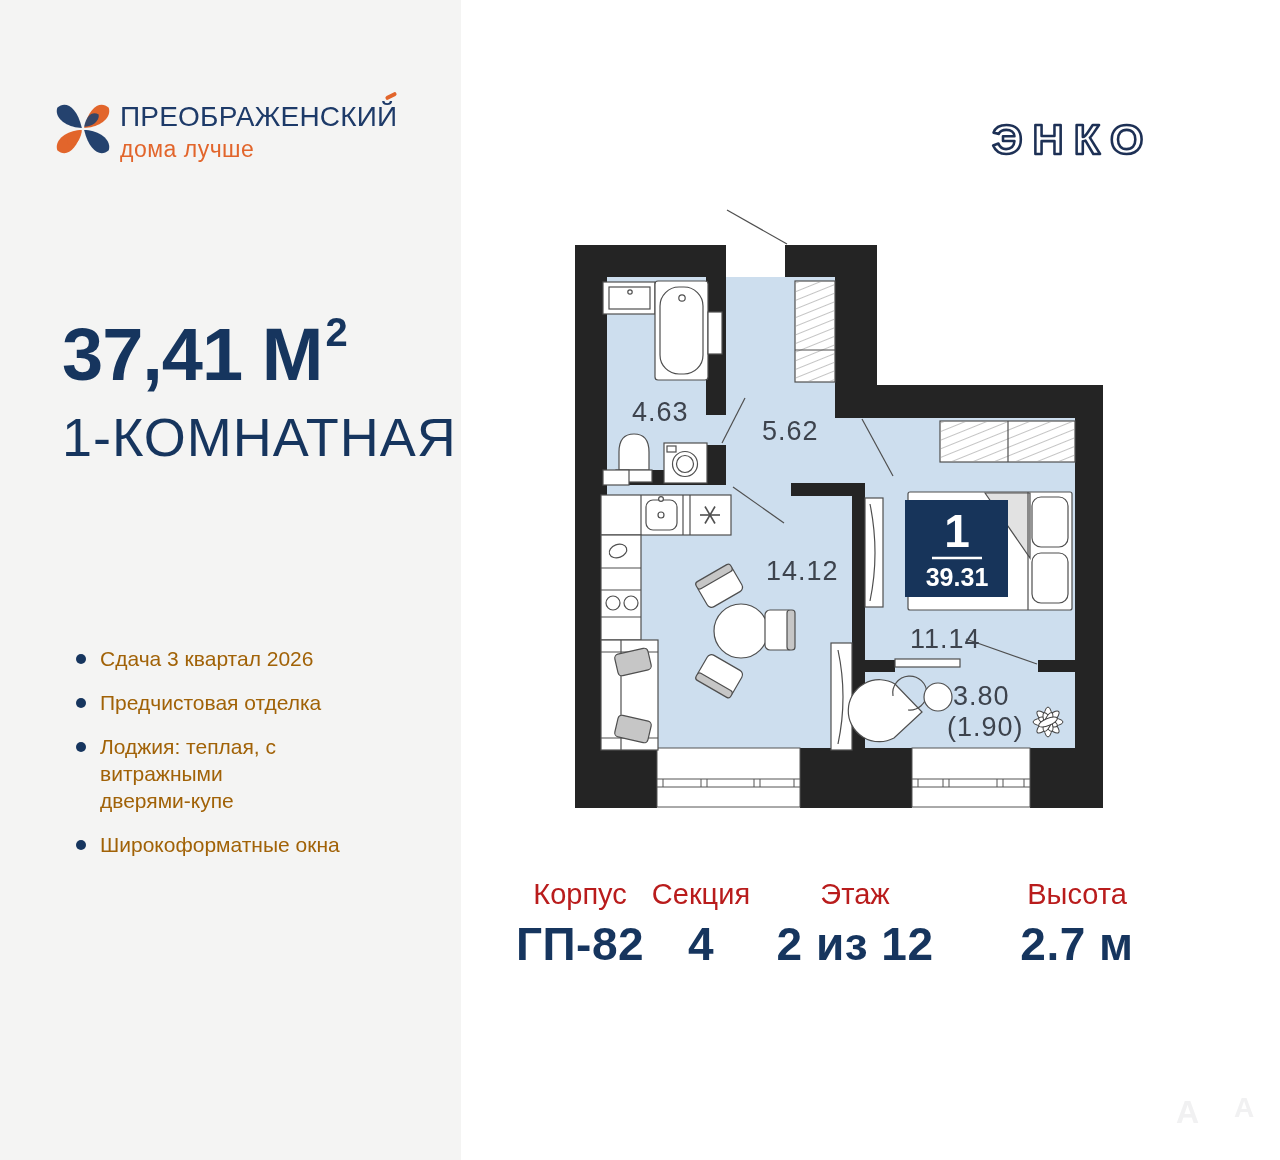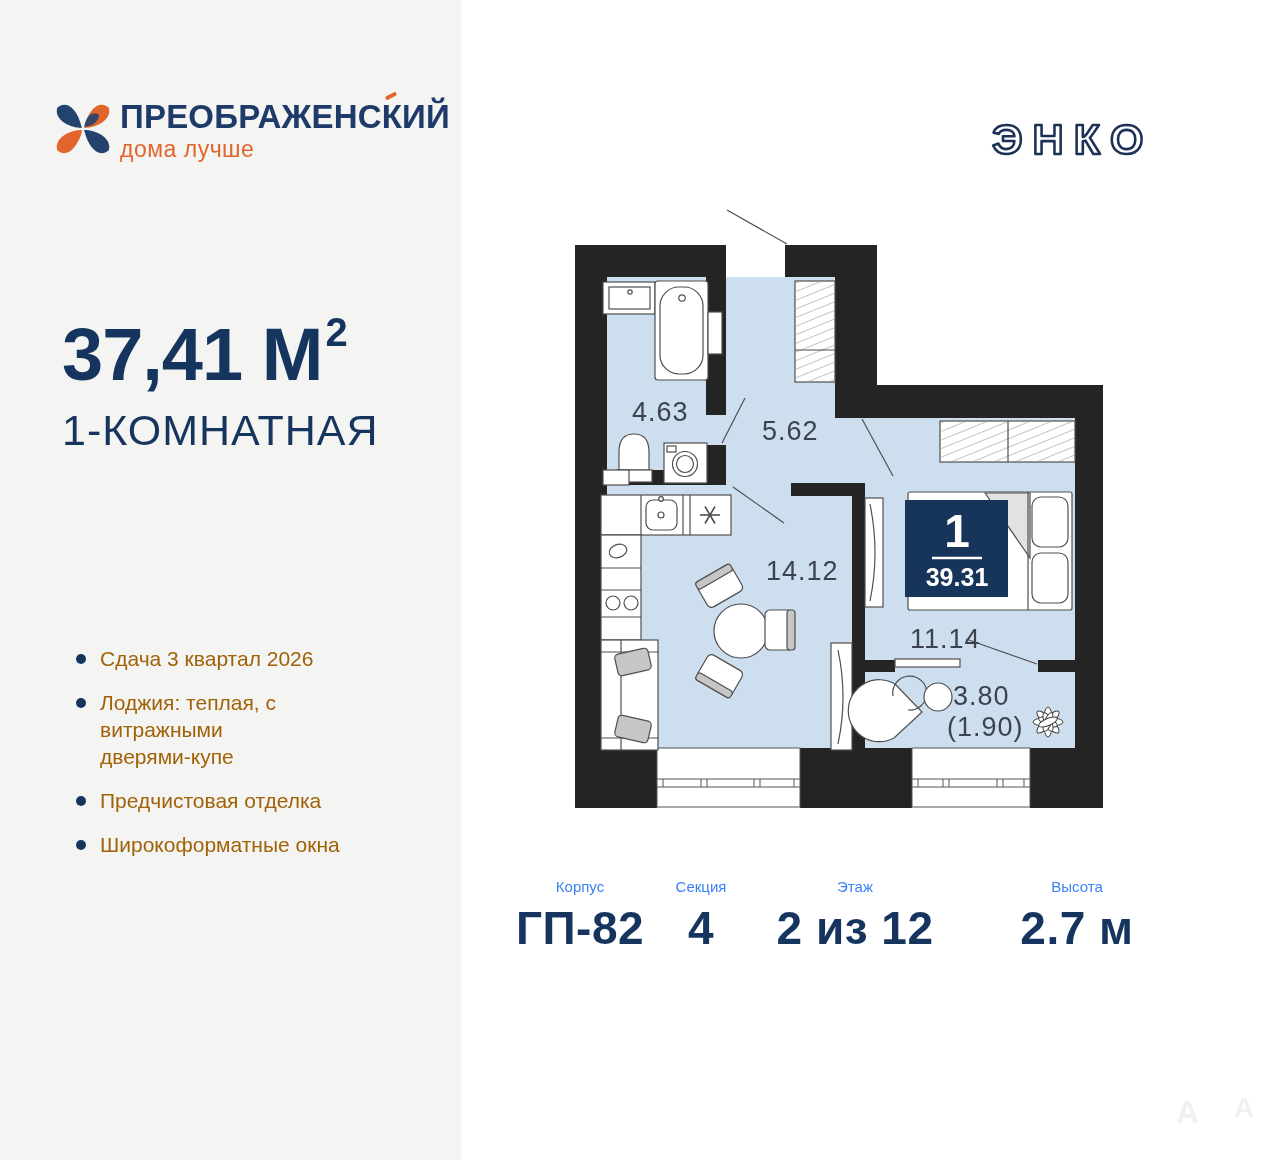--- a/index.html
+++ b/index.html
@@ -5,44 +5,44 @@
   html,body{margin:0;padding:0;}
   body{width:1280px;height:1160px;background:#ffffff;font-family:"Liberation Sans","DejaVu Sans",sans-serif;position:relative;overflow:hidden;}
   .page{position:absolute;inset:0;width:1280px;height:1160px;background:#ffffff;}
 
   
   .left-panel{position:absolute;left:0;top:0;width:461px;height:1160px;background:#f4f4f3;}
 
   .brand{position:absolute;left:55px;top:98px;display:flex;align-items:flex-start;}
   .brand-icon{width:56px;height:62px;margin-right:9px;}
   .brand-text{position:relative;padding-top:4px;}
-  .brand-name{font-size:33px;font-weight:700;color:#1d3a68;letter-spacing:0.2px;line-height:30px;}
+  .brand-name{font-size:28px;font-weight:400;color:#1d3a68;letter-spacing:0.2px;line-height:30px;}
   .brand-accent{position:absolute;left:265px;top:-4px;width:12px;height:4px;background:#e2652b;border-radius:2px;transform:rotate(-27deg);}
   .brand-tagline{font-size:23px;font-weight:500;color:#e2652b;letter-spacing:0.5px;margin-top:4px;}
 
   .area-title{position:absolute;left:62px;top:292px;color:#16355e;font-weight:700;font-size:74px;letter-spacing:-1px;line-height:80px;white-space:nowrap;}
   .area-title sup{font-size:40px;vertical-align:34px;margin-left:3px;}
-  .room-type{position:absolute;left:62px;top:406px;color:#16355e;font-weight:400;font-size:43px;letter-spacing:1px;white-space:nowrap;text-align:center;}
+  .room-type{position:absolute;left:62px;top:406px;color:#16355e;font-weight:400;font-size:54px;letter-spacing:1px;white-space:nowrap;text-align:center;}
 
   ul.features{position:absolute;left:62px;top:645px;width:350px;list-style:none;margin:0;padding:0;}
   ul.features li{position:relative;padding-left:38px;margin-bottom:17px;}
   ul.features .dot{position:absolute;left:14px;top:9px;width:10px;height:10px;border-radius:50%;background:#16355e;}
   ul.features .ft{font-size:21px;line-height:27px;font-weight:500;color:#a16207;}
   ul.features .ln{display:block;}
 
   
   .enko{position:absolute;left:988px;top:110px;width:225px;height:58px;}
 
   
   .plan{position:absolute;left:560px;top:195px;width:560px;height:625px;}
 
   
   .stats{position:absolute;left:0;top:0;}
   .stat{position:absolute;width:170px;text-align:center;}
-  .stat .lbl{font-size:15px;color:#3b82f6;font-weight:400;}
+  .stat .lbl{font-size:29px;color:#b91c1c;font-weight:400;}
   .stat .val{font-size:46px;color:#16355e;font-weight:700;margin-top:6px;letter-spacing:0.5px;white-space:nowrap;}
   .stat1{left:495px;top:878px;}
   .stat2{left:616px;top:878px;}
   .stat3{left:770px;top:878px;}
   .stat4{left:992px;top:878px;}
 
   .watermark{position:absolute;color:#f1f1f2;font-weight:700;}
   .wm1{left:1176px;top:1094px;font-size:32px;}
   .wm2{left:1234px;top:1092px;font-size:28px;}
 </style>
@@ -78,30 +78,30 @@
     <ul class="features">
       <li>
         <span class="dot"></span>
         <div class="ft">
             <span class="ln">Сдача 3 квартал 2026</span>
           </div>
       </li>
       <li>
         <span class="dot"></span>
         <div class="ft">
+            <span class="ln">Предчистовая отделка</span>
+          </div>
+      </li>
+      <li>
+        <span class="dot"></span>
+        <div class="ft">
           <span class="ln">Лоджия: теплая, с</span>
           <span class="ln">витражными</span>
           <span class="ln">дверями-купе</span>
         </div>
-      </li>
-      <li>
-        <span class="dot"></span>
-        <div class="ft">
-            <span class="ln">Предчистовая отделка</span>
-          </div>
       </li>
       <li>
         <span class="dot"></span>
         <div class="ft">
             <span class="ln">Широкоформатные окна</span>
           </div>
       </li>
     </ul>
   </div>
 

